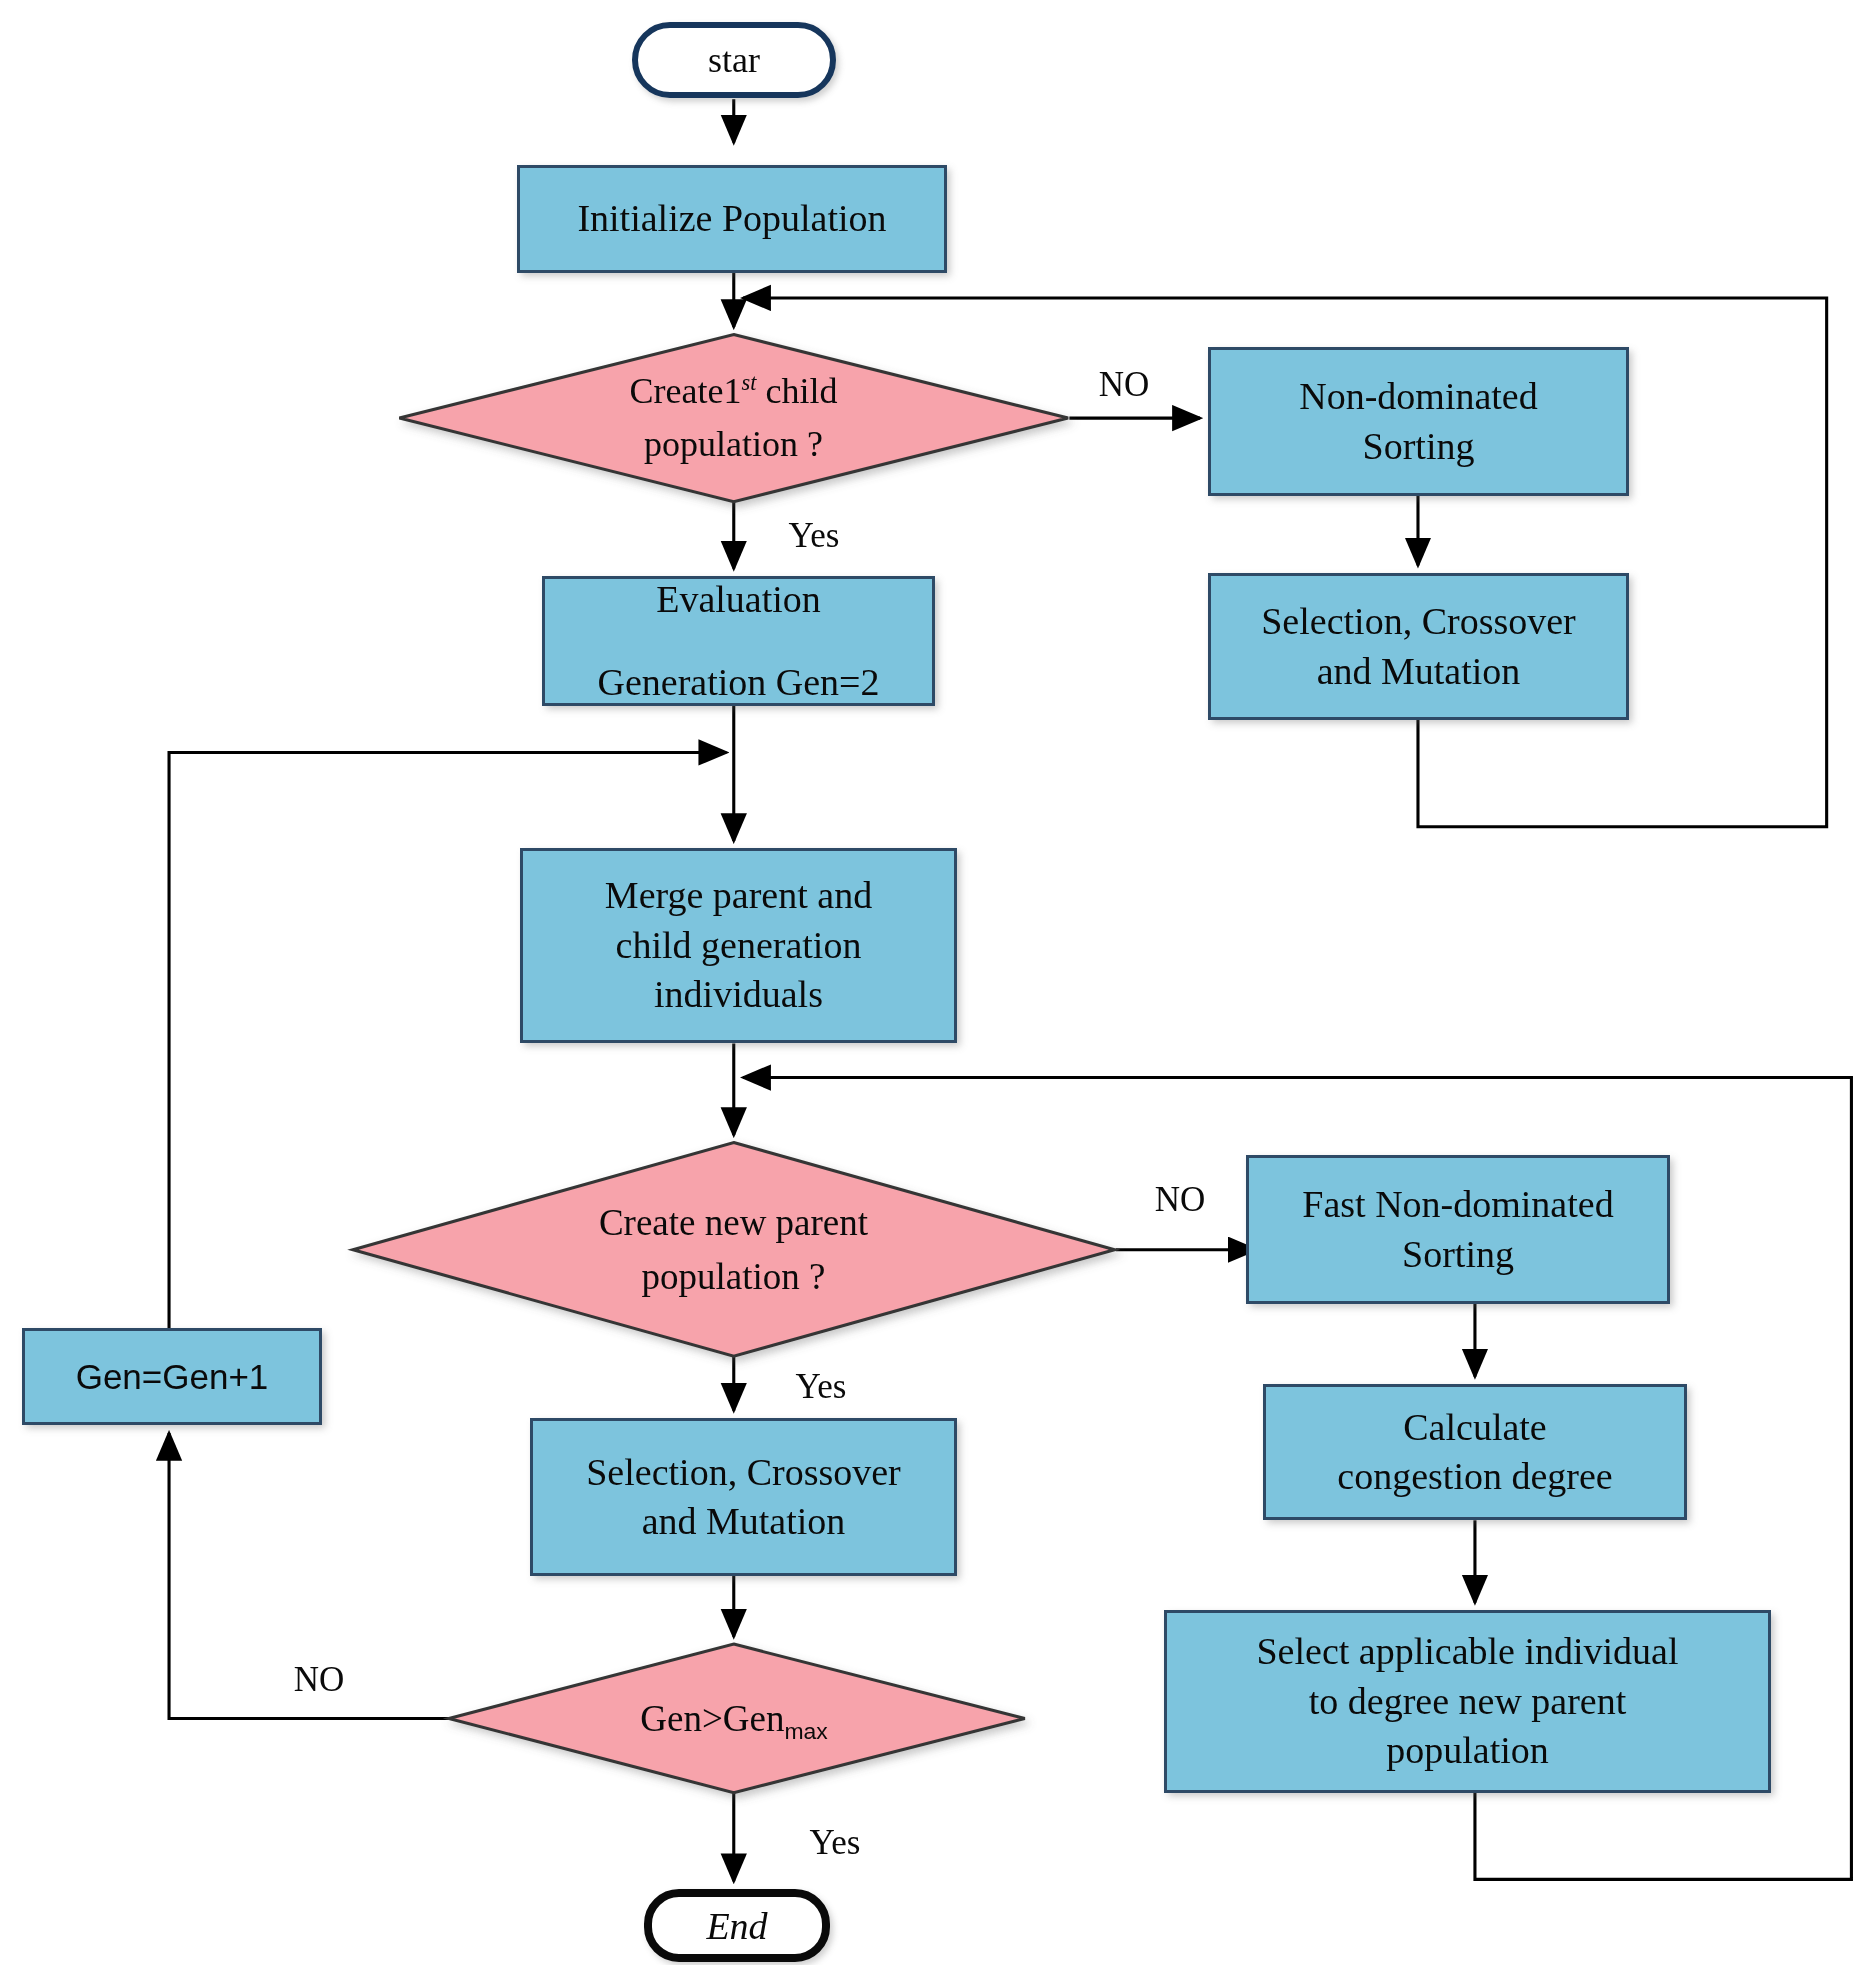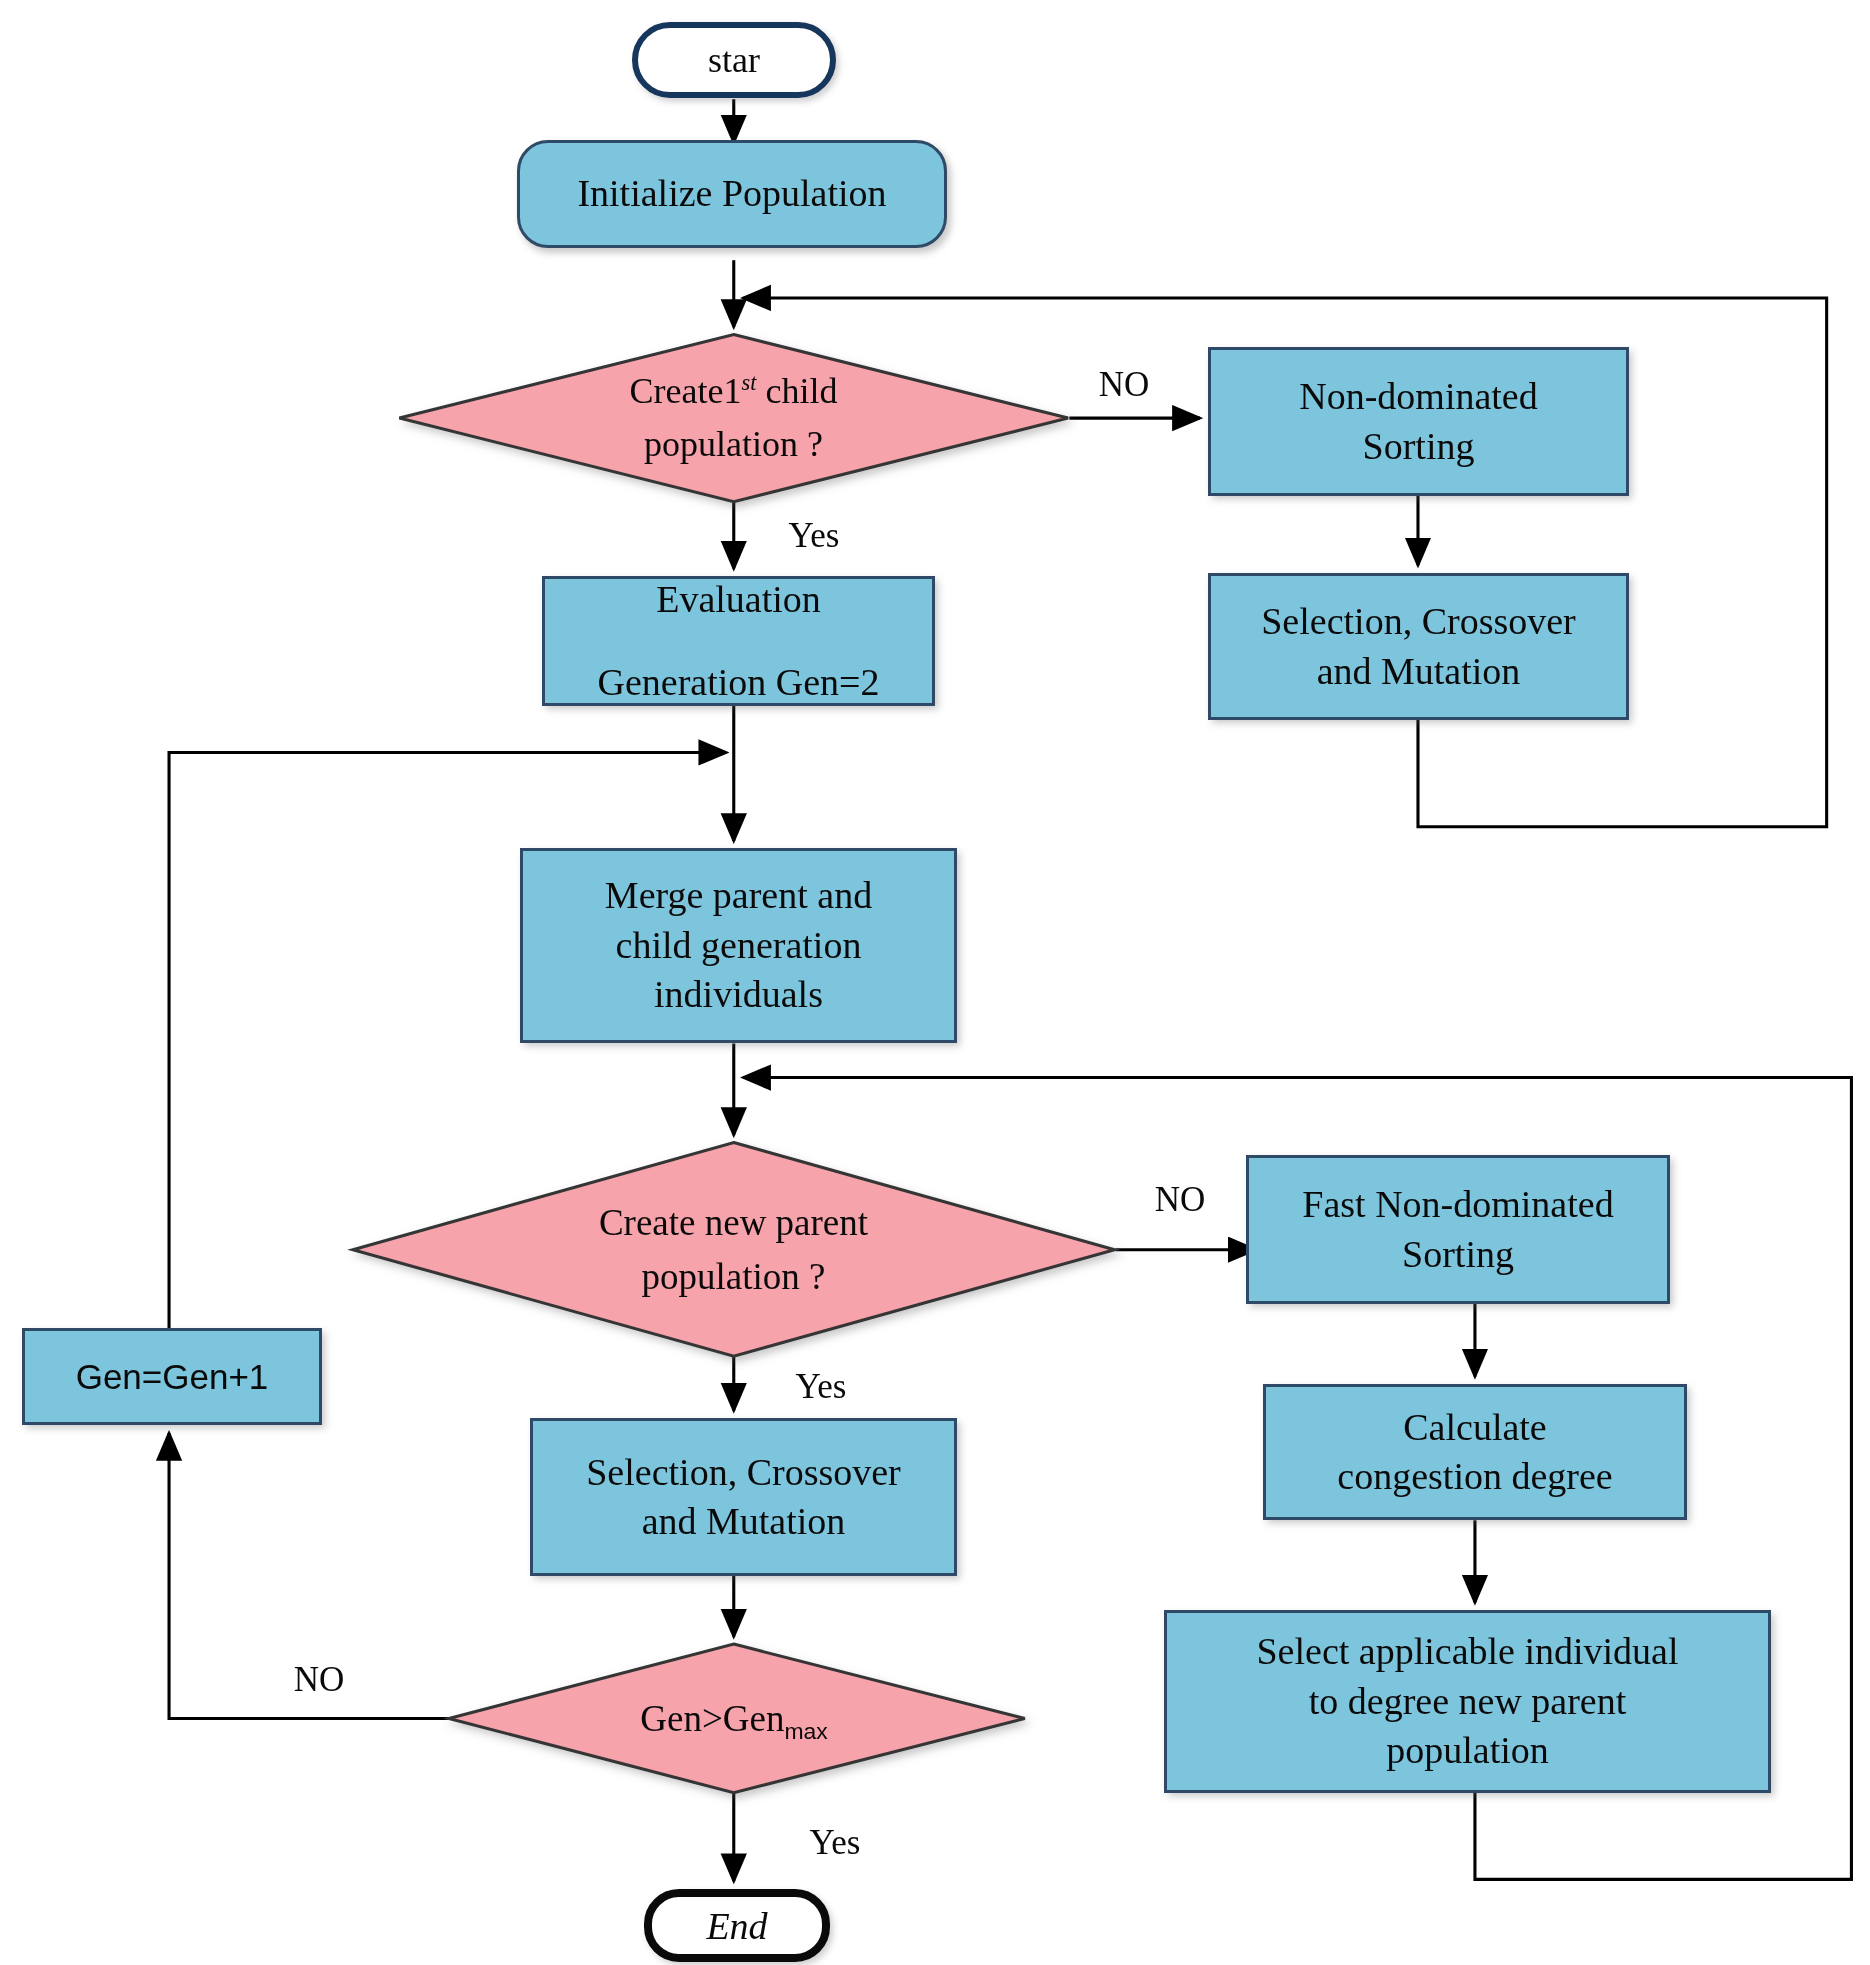--- a/index.html
+++ b/index.html
@@ -106,21 +106,21 @@
     <polygon points="1185,2655 1655,2775 1185,2895 725,2775" fill="#F7A3AB" stroke="#363636" stroke-width="5" filter="url(#dshadow)"></polygon>
   </svg>
 
   <div class="node terminal start" style="left:632px;top:22px;width:204px;height:76px;">
     <span>star</span>
   </div>
   <div class="node terminal end" style="left:644px;top:1889px;width:186px;height:73px;">
     <span>End</span>
   </div>
 
-  <div class="node process" style="left:517px;top:140px;width:430px;height:108px;border-radius:31px;">
+  <div class="node process" style="left:517px;top:165px;width:430px;height:108px;">
     <span>Initialize Population</span>
   </div>
 
   <div class="node process" style="left:1208px;top:347px;width:421px;height:149px;">
     <span>Non-dominated</span>
     <span>Sorting</span>
   </div>
 
   <div class="node process" style="left:1208px;top:573px;width:421px;height:147px;">
     <span>Selection, Crossover</span>

